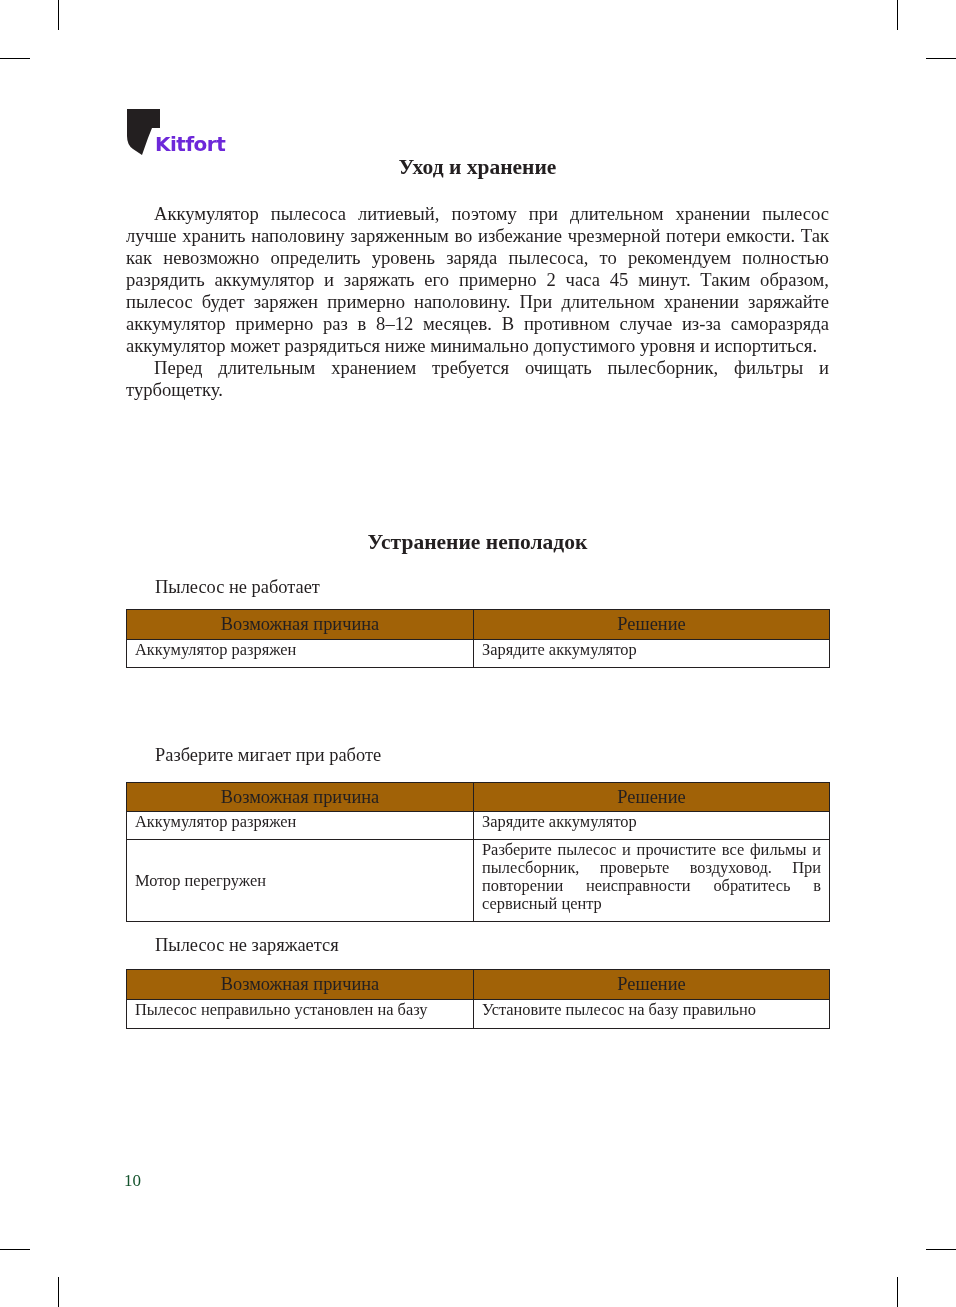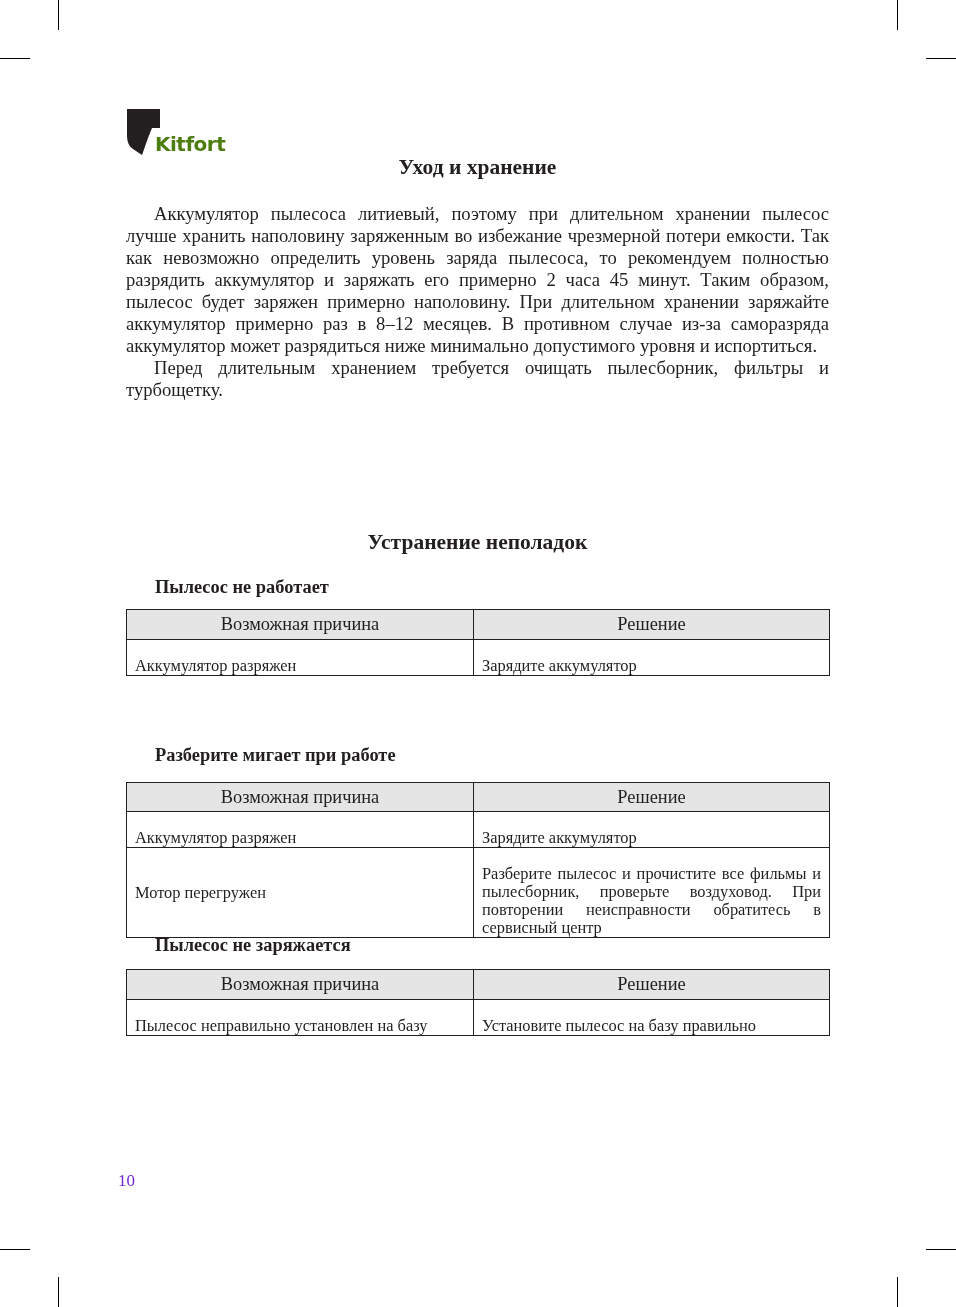--- a/index.html
+++ b/index.html
@@ -2,37 +2,37 @@
 <html><head>
 <meta charset="utf-8">
 <style>
   html, body { margin: 0; padding: 0; background: #ffffff; }
   body { width: 956px; height: 1307px; position: relative; overflow: hidden;
          font-family: "Liberation Serif", "DejaVu Serif", serif; color: #231f20; }
   .crop { position: absolute; background: #000; }
   .logo { position: absolute; left: 126px; top: 108px; width: 100px; height: 50px; }
   .logo-mark { position: absolute; left: 0; top: 0; width: 34px; height: 47px; }
   .logo-text { position: absolute; left: 29px; top: 24px; font-family: "DejaVu Sans", sans-serif;
-               font-weight: bold; font-size: 20px; letter-spacing: -0.5px; color: #4d7c0f; }
+               font-weight: bold; font-size: 20px; letter-spacing: -0.5px; color: #6d28d9; }
   .h1 { position: absolute; left: 126px; width: 703px; text-align: center;
         font-weight: bold; font-size: 21.5px; }
   .para-block { position: absolute; left: 126px; top: 203px; width: 703px; font-size: 18.6px;
                 line-height: 22px; text-align: justify; }
   .para-block p { margin: 0; text-indent: 28px; }
-  .h2 { position: absolute; left: 155px; font-weight: bold; font-size: 18.4px; }
+  .h2 { position: absolute; left: 155px; font-weight: normal; font-size: 18.4px; }
   table.tbl { position: absolute; left: 126px; width: 704px; border-collapse: collapse;
               font-size: 16.4px; }
   table.tbl th, table.tbl td { border: 1.3px solid #231f20; padding: 0 8px; vertical-align: top; }
-  table.tbl th { background: #e5e5e5; font-weight: normal; font-size: 18.4px; text-align: center;
+  table.tbl th { background: #a16207; font-weight: normal; font-size: 18.4px; text-align: center;
                  vertical-align: middle; }
-  table.tbl td { line-height: 18px; padding-top: 17px; }
+  table.tbl td { line-height: 18px; padding-top: 1px; }
   table.tbl td.c1 { width: 330px; }
   table.tbl td.just { text-align: justify; margin-top: 36px; }
   table.tbl td.mid { vertical-align: middle; padding-top: 0; }
-  .page-num { position: absolute; left: 118px; top: 1171px; font-size: 17px; color: #6d28d9; }
+  .page-num { position: absolute; left: 124px; top: 1171px; font-size: 17px; color: #14532d; }
 </style>
 </head>
 <body>
 
 <div class="crop" style="left:58px;top:0;width:1px;height:30px;"></div>
 <div class="crop" style="left:0;top:58px;width:30px;height:1px;"></div>
 <div class="crop" style="left:897px;top:0;width:1px;height:30px;"></div>
 <div class="crop" style="left:926px;top:58px;width:30px;height:1px;"></div>
 <div class="crop" style="left:0;top:1249px;width:30px;height:1px;"></div>
 <div class="crop" style="left:58px;top:1277px;width:1px;height:30px;"></div>

